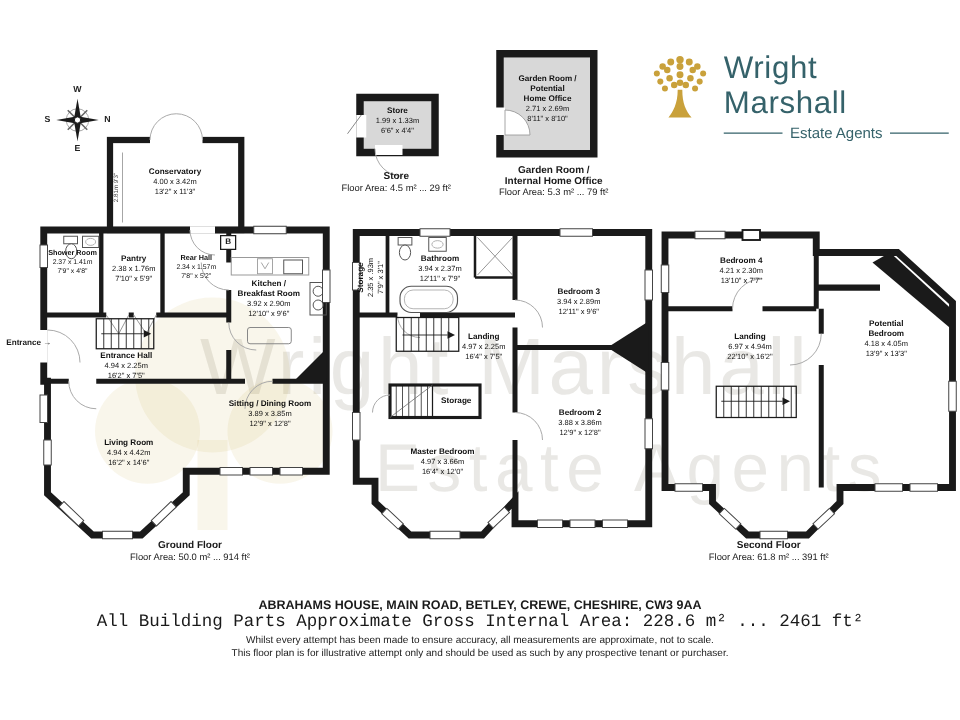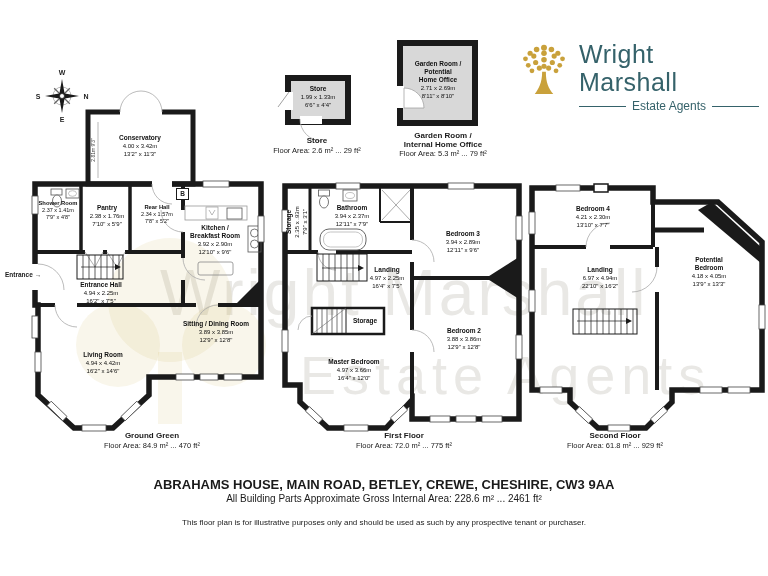--- a/index.html
+++ b/index.html
@@ -25,22 +25,22 @@
         font-size:6.5px;font-weight:bold;text-align:center;line-height:10px;background:#fff;}
   .cmp{position:absolute;transform:translate(-50%,-50%);font-size:7px;font-weight:bold;color:#222;}
   
   .logo{position:absolute;left:519px;top:40px;display:flex;gap:10px;align-items:flex-start;}
   .logo-txt{display:flex;flex-direction:column;width:180px;}
   .logo-name{font-size:25px;color:#35626a;letter-spacing:0.5px;line-height:28px;}
   .logo-sub{display:flex;align-items:center;gap:6px;color:#35626a;font-size:12px;margin-top:3px;}
   .logo-sub .rule{height:1px;background:#35626a;flex:1;}
   
   .footer{position:absolute;left:0;right:0;top:479px;text-align:center;}
-  .footer .f1{font-size:13px;font-weight:bold;line-height:12px;margin-bottom:2px;}
-  .footer .f2{font-size:10px;line-height:11px;margin-bottom:14px;}
+  .footer .f1{font-size:10px;font-weight:bold;line-height:12px;margin-bottom:2px;}
+  .footer .f2{font-size:14px;line-height:11px;margin-bottom:3px;font-family:Liberation Mono, monospace;}
   .footer .f3{font-size:8px;line-height:10.5px;}
 </style>
 </head>
 <body>
 
 <div class="canvas">
 
   <div class="wm wm1">Wright Marshall</div>
   <div class="wm wm2">Estate Agents</div>
   <svg class="plan-svg" width="768" height="576">
@@ -347,34 +347,30 @@
     <div>22'10" x 16'2"</div>
   </div>
   <div class="rl" style="left:709px;top:256px;">
     <div class="n">Potential</div>
     <div class="n">Bedroom</div>
     <div>4.18 x 4.05m</div>
     <div>13'9" x 13'3"</div>
   </div>
 
   <div class="cap" style="left:152px;top:431px;">
-    <div class="t">Ground Green</div>
-    <div class="a">Floor Area: 84.9 m² ... 470 ft²</div>
-  </div>
-  <div class="cap" style="left:404px;top:431px;">
-    <div class="t">First Floor</div>
-    <div class="a">Floor Area: 72.0 m² ... 775 ft²</div>
+    <div class="t">Ground Floor</div>
+    <div class="a">Floor Area: 50.0 m² ... 914 ft²</div>
   </div>
   <div class="cap" style="left:615px;top:431px;">
     <div class="t">Second Floor</div>
-    <div class="a">Floor Area: 61.8 m² ... 929 ft²</div>
+    <div class="a">Floor Area: 61.8 m² ... 391 ft²</div>
   </div>
   <div class="cap" style="left:317px;top:136px;">
     <div class="t">Store</div>
-    <div class="a">Floor Area: 2.6 m² ... 29 ft²</div>
+    <div class="a">Floor Area: 4.5 m² ... 29 ft²</div>
   </div>
   <div class="cap" style="left:443px;top:131px;">
     <div class="t" style="line-height:9px;">Garden Room /</div>
     <div class="t" style="line-height:9px;">Internal Home Office</div>
     <div class="a">Floor Area: 5.3 m² ... 79 ft²</div>
   </div>
 
   <div class="logo">
     <svg width="50" height="58" viewBox="0 0 54 62">
       <g fill="#c9a13b">
@@ -407,16 +403,17 @@
         <div class="rule"></div>
         <span>Estate Agents</span>
         <div class="rule"></div>
       </div>
     </div>
   </div>
 
   <div class="footer">
     <div class="f1">ABRAHAMS HOUSE, MAIN ROAD, BETLEY, CREWE, CHESHIRE, CW3 9AA</div>
     <div class="f2">All Building Parts Approximate Gross Internal Area: 228.6 m² ... 2461 ft²</div>
-    <div class="f3">This floor plan is for illustrative purposes only and should be used as such by any prospective tenant or purchaser.</div>
+    <div class="f3">Whilst every attempt has been made to ensure accuracy, all measurements are approximate, not to scale.</div>
+    <div class="f3">This floor plan is for illustrative attempt only and should be used as such by any prospective tenant or purchaser.</div>
   </div>
 
 </div>
 
 </body></html>

